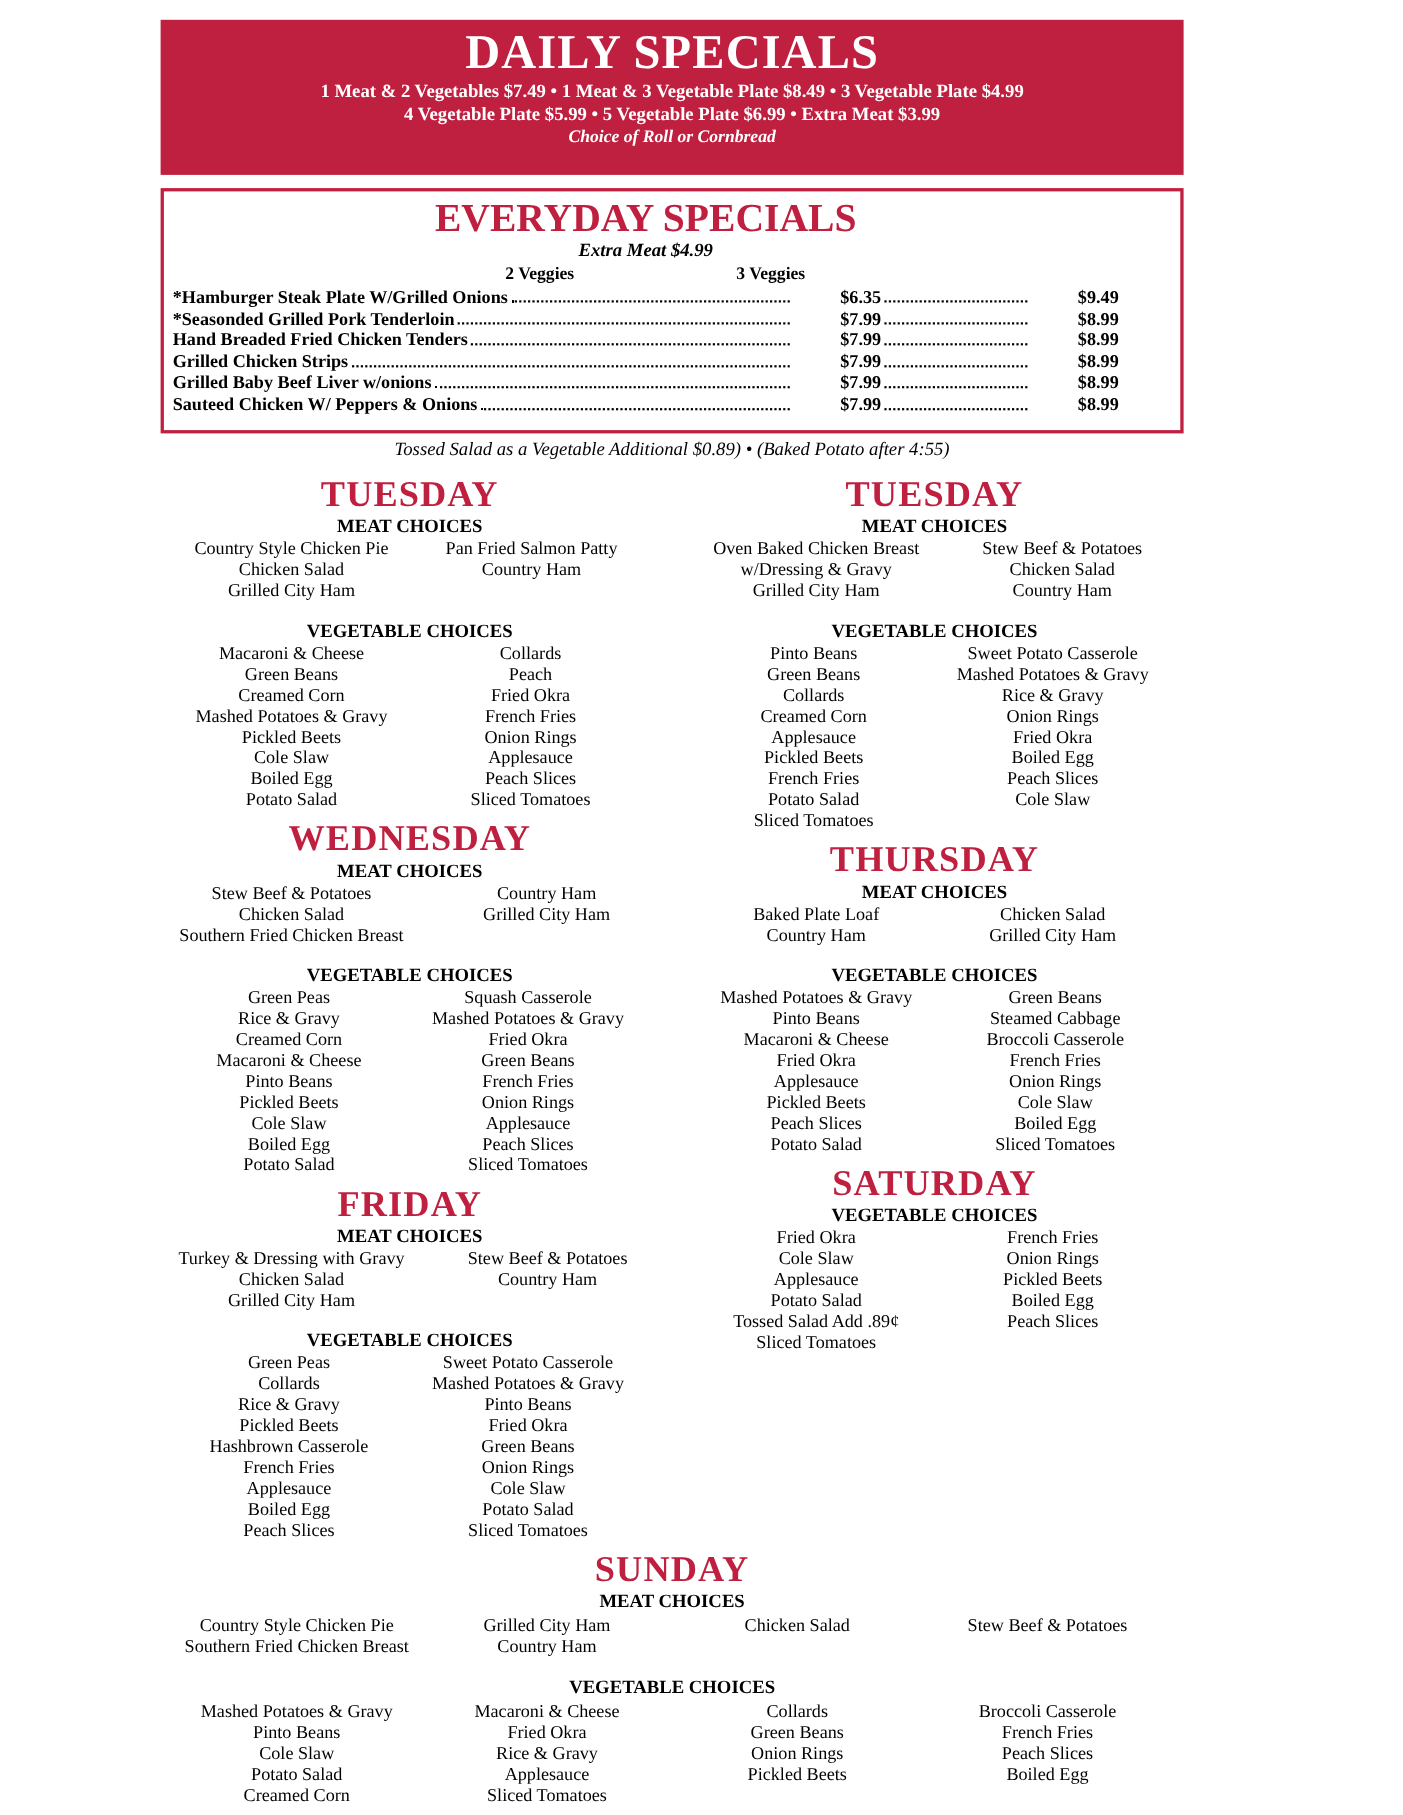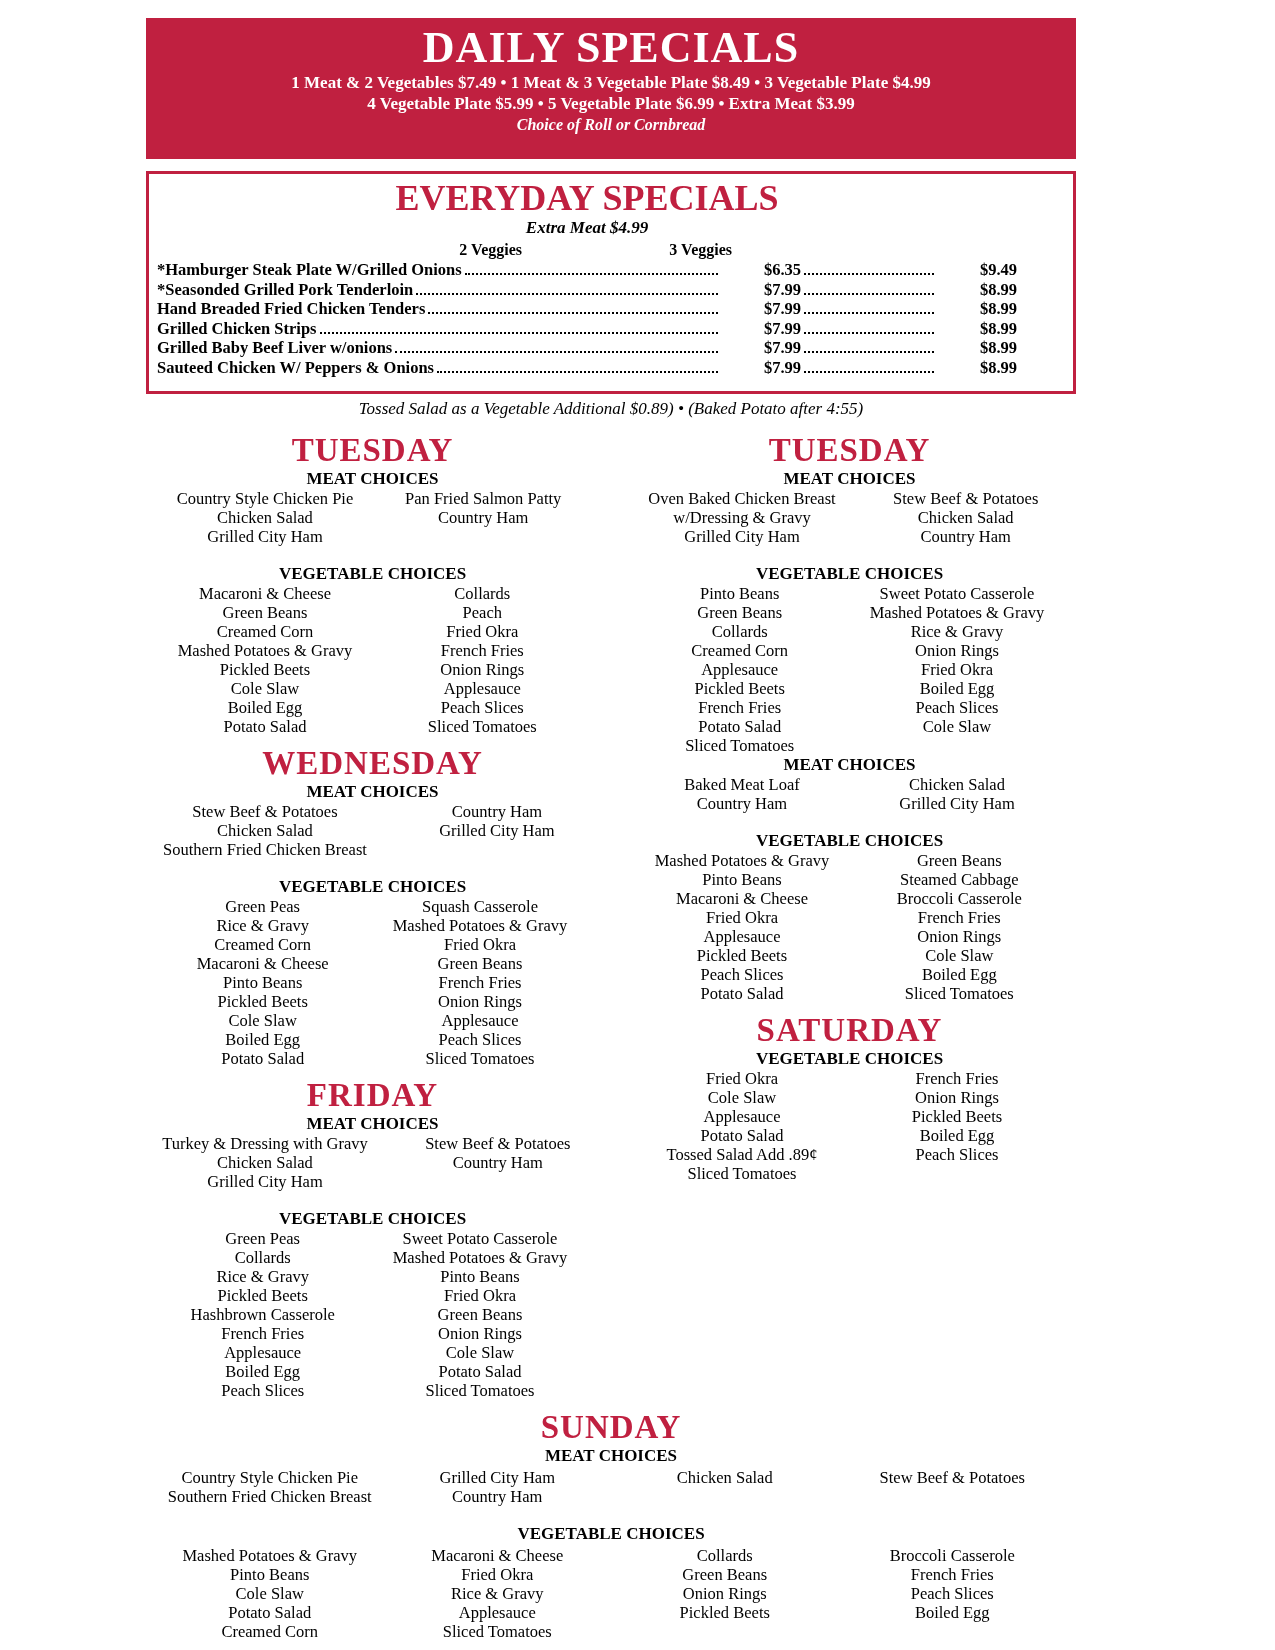--- a/index.html
+++ b/index.html
@@ -306,24 +306,25 @@
               <div class="menu-item">Onion Rings</div>
               <div class="menu-item">Fried Okra</div>
               <div class="menu-item">Boiled Egg</div>
               <div class="menu-item">Peach Slices</div>
               <div class="menu-item">Cole Slaw</div>
             </div>
         </div>
       </section>
 
       <section class="day">
+        <h2 class="day-title">THURSDAY</h2>
         <div class="choice-label">MEAT CHOICES</div>
         <div class="two-col">
           <div class="col">
-              <div class="menu-item">Baked Meat Loaf</div>
+              <div class="menu-item">Baked Plate Loaf</div>
               <div class="menu-item">Country Ham</div>
             </div>
           <div class="col">
               <div class="menu-item">Chicken Salad</div>
               <div class="menu-item">Grilled City Ham</div>
             </div>
         </div>
         <div class="choice-label veg">VEGETABLE CHOICES</div>
         <div class="two-col">
           <div class="col">

